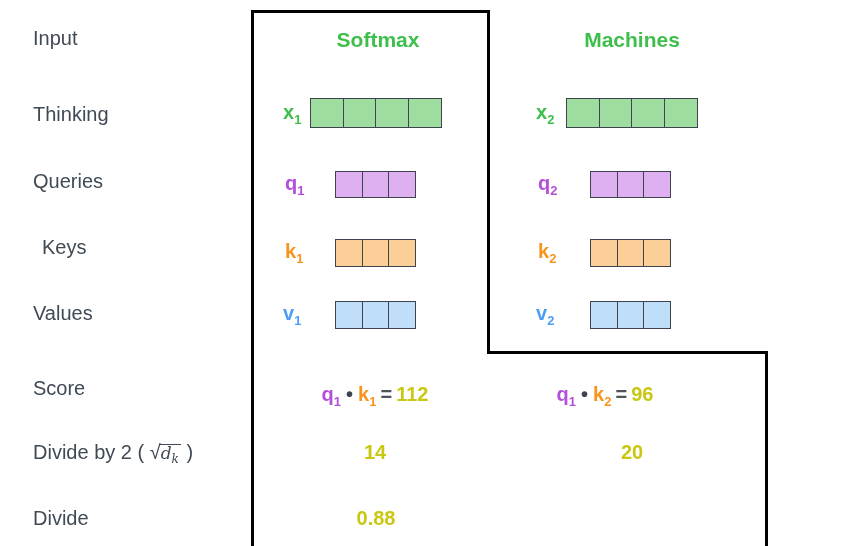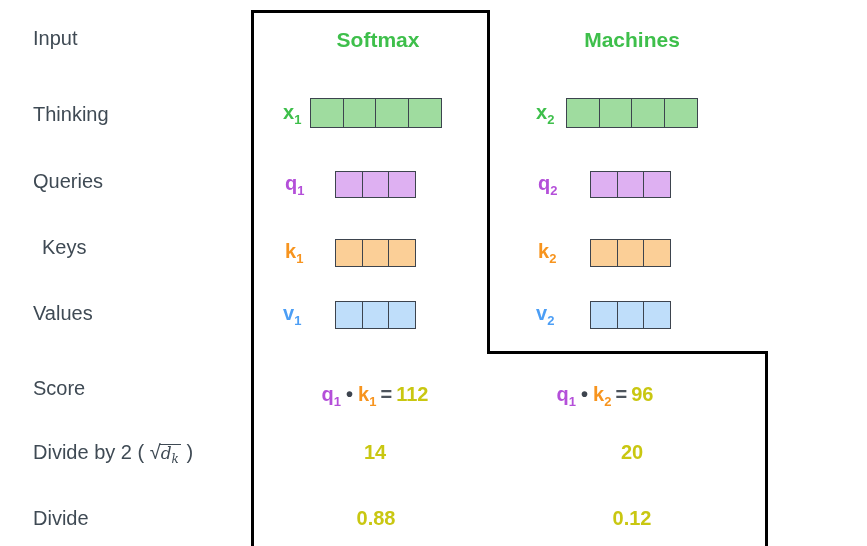--- a/index.html
+++ b/index.html
@@ -172,15 +172,14 @@
     <span class="lab-purple"><span>q</span><sub>1</sub></span><span class="score-dot">•</span><span class="lab-orange"><span>k</span><sub>1</sub></span><span class="score-eq">=</span><span class="score-result">112</span>
   </div>
   <div class="abs score-expr" style="left:510px; top:377px; width:190px;">
     <span class="lab-purple"><span>q</span><sub>1</sub></span><span class="score-dot">•</span><span class="lab-orange"><span>k</span><sub>2</sub></span><span class="score-eq">=</span><span class="score-result">96</span>
   </div>
 
   <div class="abs num-yellow" style="left:330px; top:441px;">14</div>
   <div class="abs num-yellow" style="left:587px; top:441px;">20</div>
 
   <div class="abs num-yellow" style="left:331px; top:507px;">0.88</div>
-  <div class="abs num-yellow" style="left:587px; top:507px;">0.12</div>
 
 </div>
 
 </body></html>

